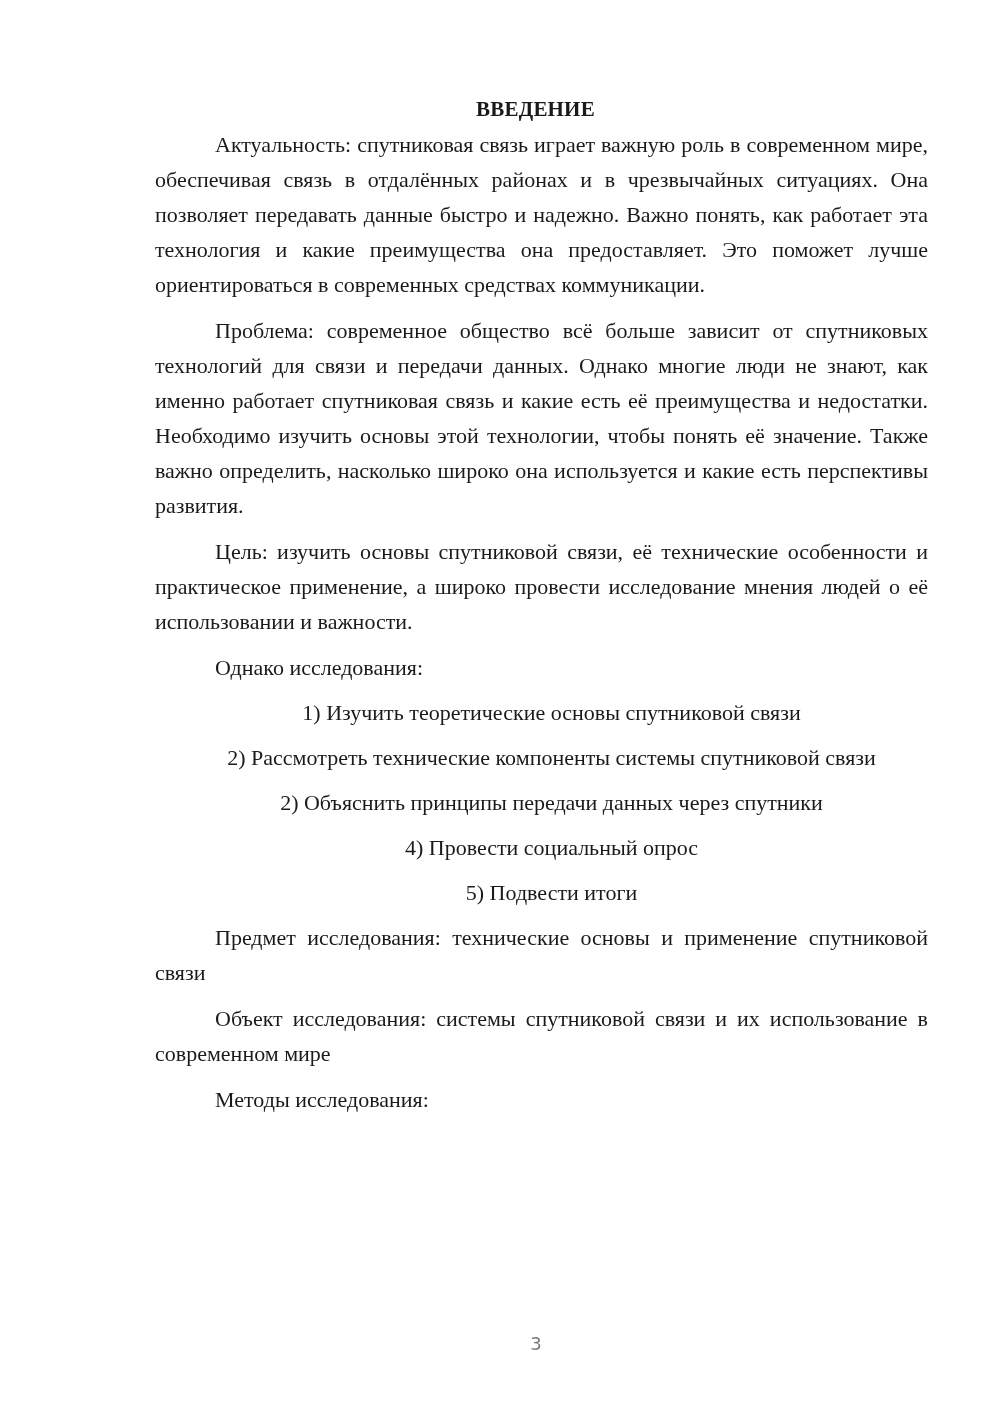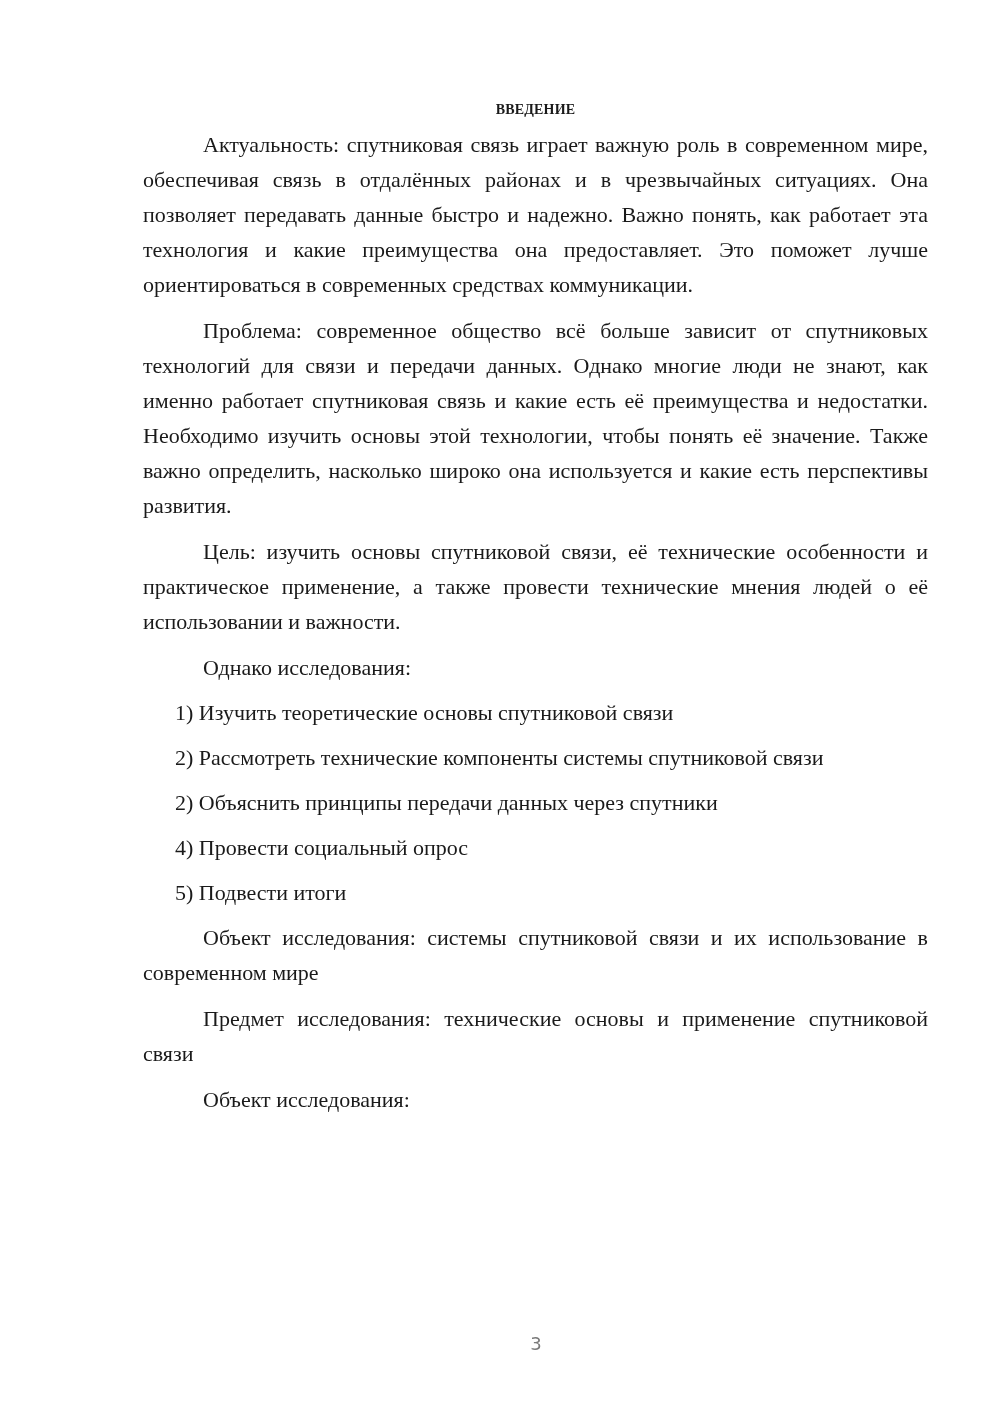--- a/index.html
+++ b/index.html
@@ -17,39 +17,40 @@
     }
     .page {
       position: absolute;
       left: 143px;
       top: 92px;
       width: 785px;
     }
     .heading {
       text-align: center;
       font-weight: bold;
-      font-size: 14px;
+      font-size: 21px;
       line-height: 35px;
       margin: 0 0 0 0;
       letter-spacing: 0.2px;
     }
     .para {
       font-size: 22px;
       line-height: 35px;
       text-align: justify;
       text-indent: 60px;
-      margin: 0 0 11px 0;
+      margin: 0 0 11px 12px;
     }
     .para.single {
       margin-bottom: 10px;
     }
     .task-list {
       list-style: none;
       margin: 0;
       padding: 0;
+      text-align: center;
     }
     .task-item {
       font-size: 22px;
       line-height: 35px;
       padding-left: 32px;
       margin: 0 0 10px 0;
     }
     .page-number {
       position: absolute;
       left: 0;
@@ -64,33 +65,33 @@
 </head>
 <body>
 
 <div class="page">
   <div class="heading">ВВЕДЕНИЕ</div>
 
   <p class="para">Актуальность: спутниковая связь играет важную роль в современном мире, обеспечивая связь в отдалённых районах и в чрезвычайных ситуациях. Она позволяет передавать данные быстро и надежно. Важно понять, как работает эта технология и какие преимущества она предоставляет. Это поможет лучше ориентироваться в современных средствах коммуникации.</p>
 
   <p class="para">Проблема: современное общество всё больше зависит от спутниковых технологий для связи и передачи данных. Однако многие люди не знают, как именно работает спутниковая связь и какие есть её преимущества и недостатки. Необходимо изучить основы этой технологии, чтобы понять её значение. Также важно определить, насколько широко она используется и какие есть перспективы развития.</p>
 
-  <p class="para">Цель: изучить основы спутниковой связи, её технические особенности и практическое применение, а также провести технические мнения людей о её использовании и важности.</p>
+  <p class="para">Цель: изучить основы спутниковой связи, её технические особенности и практическое применение, а широко провести исследование мнения людей о её использовании и важности.</p>
 
   <p class="para single">Однако исследования:</p>
 
   <ul class="task-list">
     <li class="task-item">1) Изучить теоретические основы спутниковой связи</li>
     <li class="task-item">2) Рассмотреть технические компоненты системы спутниковой связи</li>
     <li class="task-item">2) Объяснить принципы передачи данных через спутники</li>
     <li class="task-item">4) Провести социальный опрос</li>
     <li class="task-item">5) Подвести итоги</li>
   </ul>
 
+  <p class="para">Предмет исследования: технические основы и применение спутниковой связи</p>
+
   <p class="para">Объект исследования: системы спутниковой связи и их использование в современном мире</p>
 
-  <p class="para">Предмет исследования: технические основы и применение спутниковой связи</p>
 
-
-  <p class="para single">Объект исследования:</p>
+  <p class="para single">Методы исследования:</p>
 </div>
 
 <div class="page-number">3</div>
 
 </body></html>

